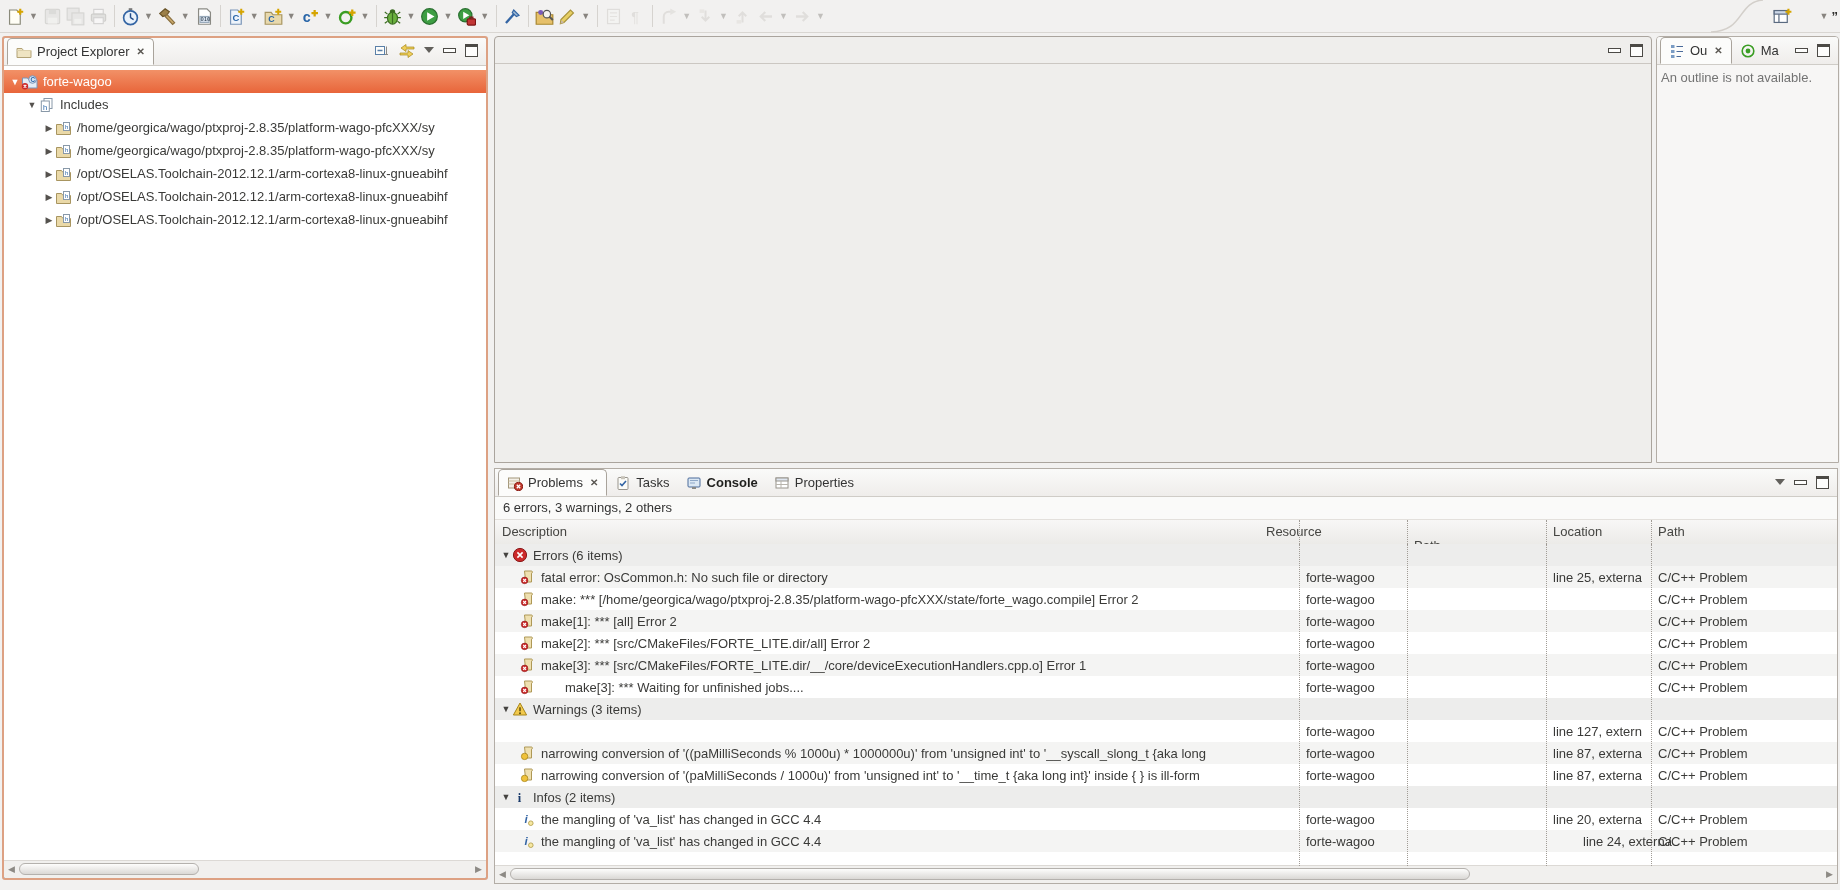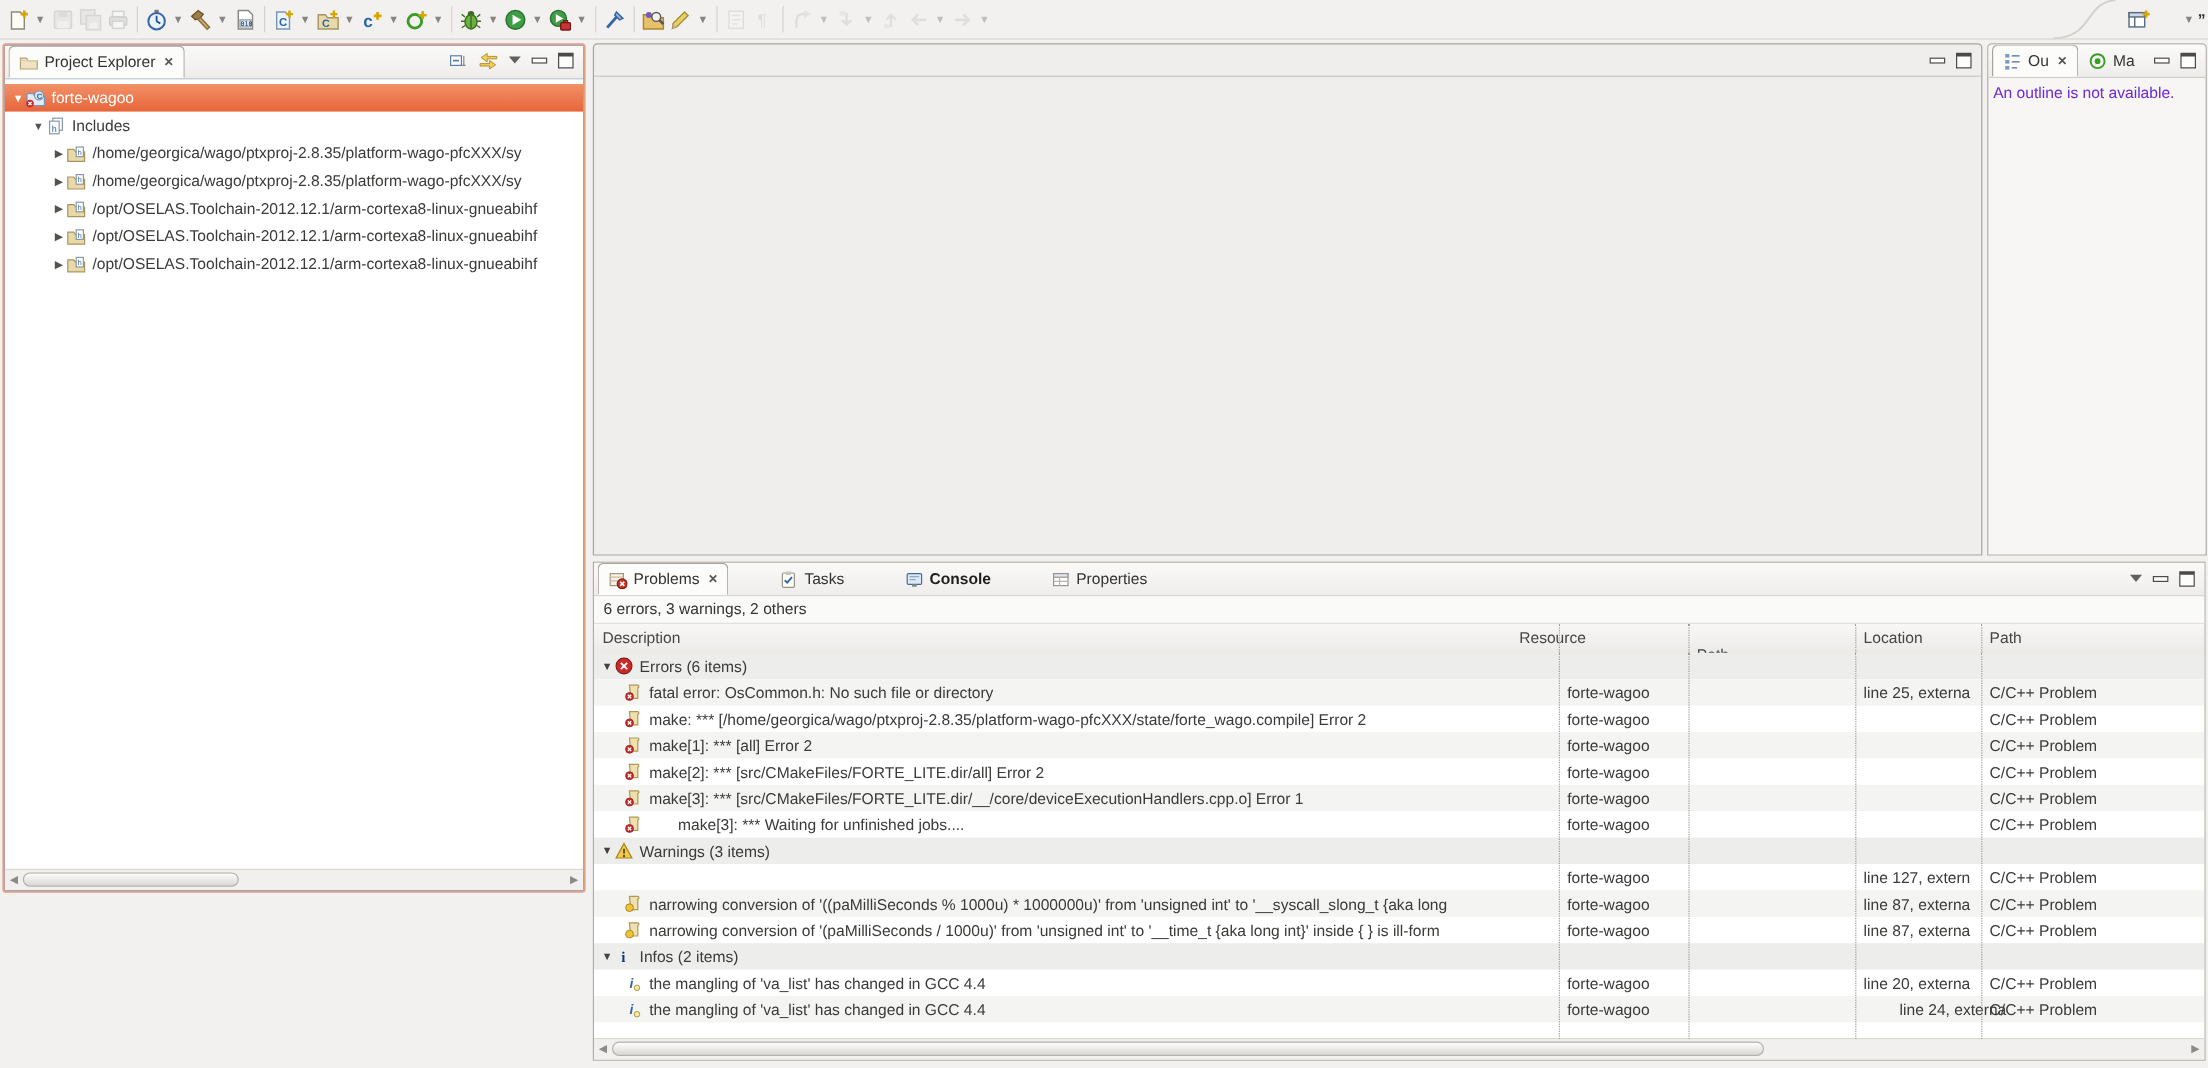--- a/index.html
+++ b/index.html
@@ -32,21 +32,21 @@
   .vtab .tic svg{width:16px;height:16px;}
   .vtab.active{background:#fcfcfb;border:1px solid #a9a39b;border-bottom:1px solid #fcfcfb;margin-left:3px;}
   .vtab.boldlbl .lbl{font-weight:bold;color:#1e1e1c;}
   .tclose{font-size:10px;font-weight:bold;color:#5a5752;margin-left:2px;}
   .head-btns{margin-left:auto;display:flex;align-items:center;gap:9px;padding:0 8px 7px 0;}
   .i-menu{width:0;height:0;border:5px solid transparent;border-top:6px solid #62605c;margin-bottom:-4px;}
   .i-min{width:11px;height:3px;border:1px solid #4c4a46;background:#fdfdfc;}
   .i-max{width:11px;height:9px;border:1px solid #4c4a46;border-top-width:3px;background:#fdfdfc;}
 
   
-  #explorer{position:absolute;left:2px;top:36px;width:486px;height:708px;background:#3b82f6;
+  #explorer{position:absolute;left:2px;top:36px;width:486px;height:844px;background:#0c4a6e;
             border:2px solid #dda183;border-radius:3px;box-sizing:border-box;overflow:hidden;}
   #tree{position:absolute;left:0;top:28px;right:0;bottom:17px;background:#fff;overflow:hidden;padding-top:4px;}
   .tree-row{height:23px;display:flex;align-items:center;white-space:nowrap;overflow:hidden;}
   .tree-row .arrow{width:12px;flex:0 0 12px;text-align:center;font-size:9px;color:#55524e;}
   .tree-row .nic{width:17px;height:16px;flex:0 0 17px;margin-right:5px;display:inline-flex;}
   .tree-row .nic svg{width:17px;height:16px;}
   .tree-row.selected{background:linear-gradient(#f29167,#e8653a);color:#fff;}
   .tree-row.selected .arrow{color:#fff;}
 
   
@@ -58,21 +58,21 @@
 
   
   #editor{position:absolute;left:494px;top:36px;width:1158px;height:427px;background:#efeeec;
           border:1px solid #aaa49d;border-radius:4px 4px 0 0;box-sizing:border-box;}
   #editor .editor-head{height:26px;border-bottom:1px solid #cbc7c2;display:flex;align-items:center;
           justify-content:flex-end;gap:9px;padding-right:8px;}
 
   
   #outline{position:absolute;left:1656px;top:36px;width:183px;height:427px;background:#f7f6f5;
            border:1px solid #b3ada6;border-radius:4px 4px 0 0;box-sizing:border-box;overflow:hidden;}
-  #outline-msg{padding:5px 4px;color:#6d28d9;}
+  #outline-msg{padding:5px 4px;color:#737373;}
 
   
   #problems{position:absolute;left:494px;top:468px;width:1344px;height:416px;background:#fff;
             border:1px solid #b3ada6;box-sizing:border-box;overflow:hidden;}
   #prob-summary{height:22px;line-height:22px;padding-left:8px;background:#fafaf9;
                 border-bottom:1px solid #e3e0dc;color:#333;}
   #thead{position:relative;height:24px;background:linear-gradient(#f8f7f6,#ecebe8);
          border-bottom:1px solid #c8c4bf;}
   .th{position:absolute;top:0;height:24px;line-height:24px;padding-left:7px;box-sizing:border-box;
       color:#454542;overflow:hidden;white-space:nowrap;}
@@ -507,21 +507,21 @@
       <div class="head-btns">
         <span class="i-min"></span>
         <span class="i-max"></span>
       </div>
     </div>
     <div id="outline-msg">An outline is not available.</div>
   </div>
 
   <div id="problems">
     <div class="panel-head">
-      <span id="prob-tabs" style="display:flex;align-items:center;gap:34px;">
+      <span id="prob-tabs" style="display:flex;align-items:center;">
           <div class="vtab active">
             <span class="tic">
               <svg viewBox="0 0 16 16">
                 <rect x="1.5" y="3" width="11" height="10" fill="#f4f0e8" stroke="#a2967a"></rect>
                 <path d="M1.5 6h11M1.5 9h11" stroke="#cabfa0"></path>
                 <circle cx="11.5" cy="11.5" r="4.1" fill="#c0392b" stroke="#8a1a12"></circle>
                 <path d="M9.8 9.8l3.4 3.4M13.2 9.8l-3.4 3.4" stroke="#fff" stroke-width="1.3"></path>
               </svg>
             </span>
             <span class="lbl">Problems</span>

